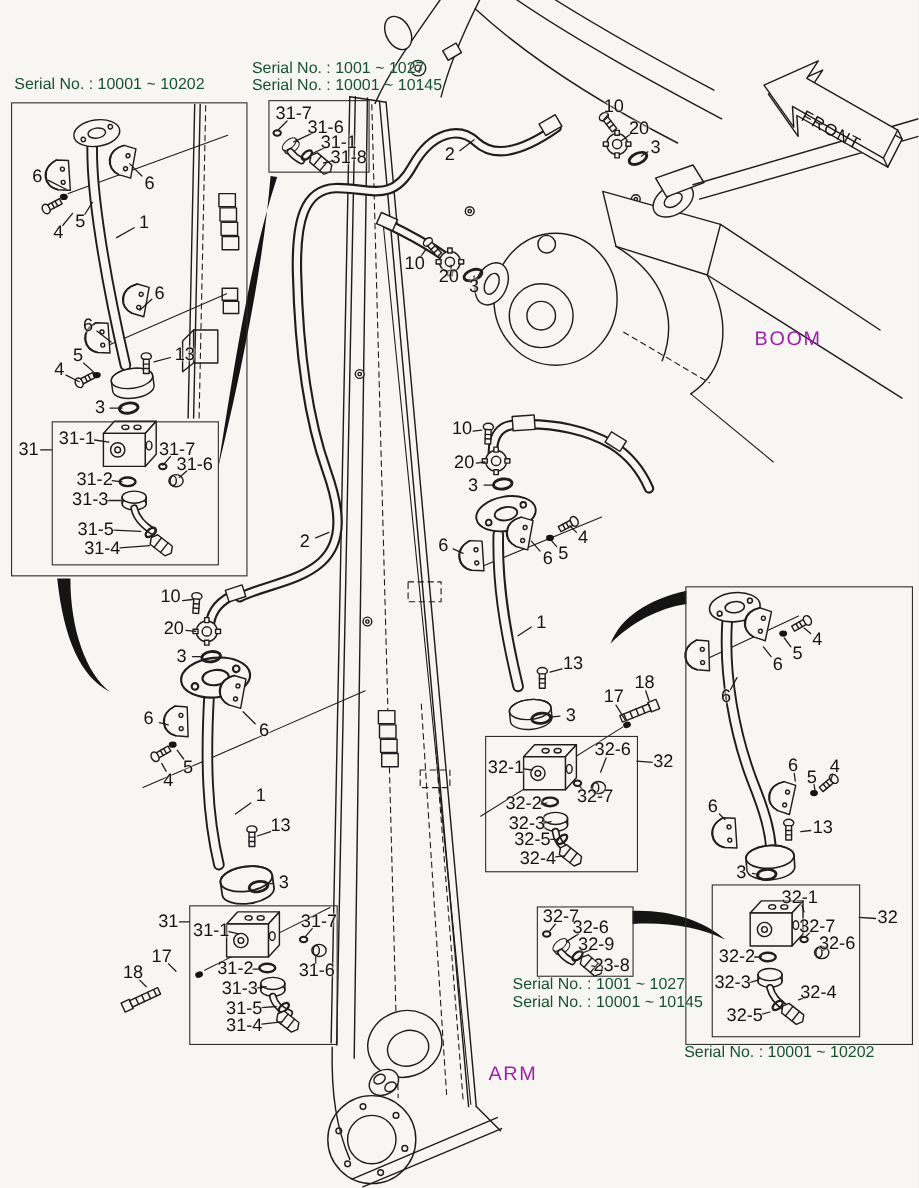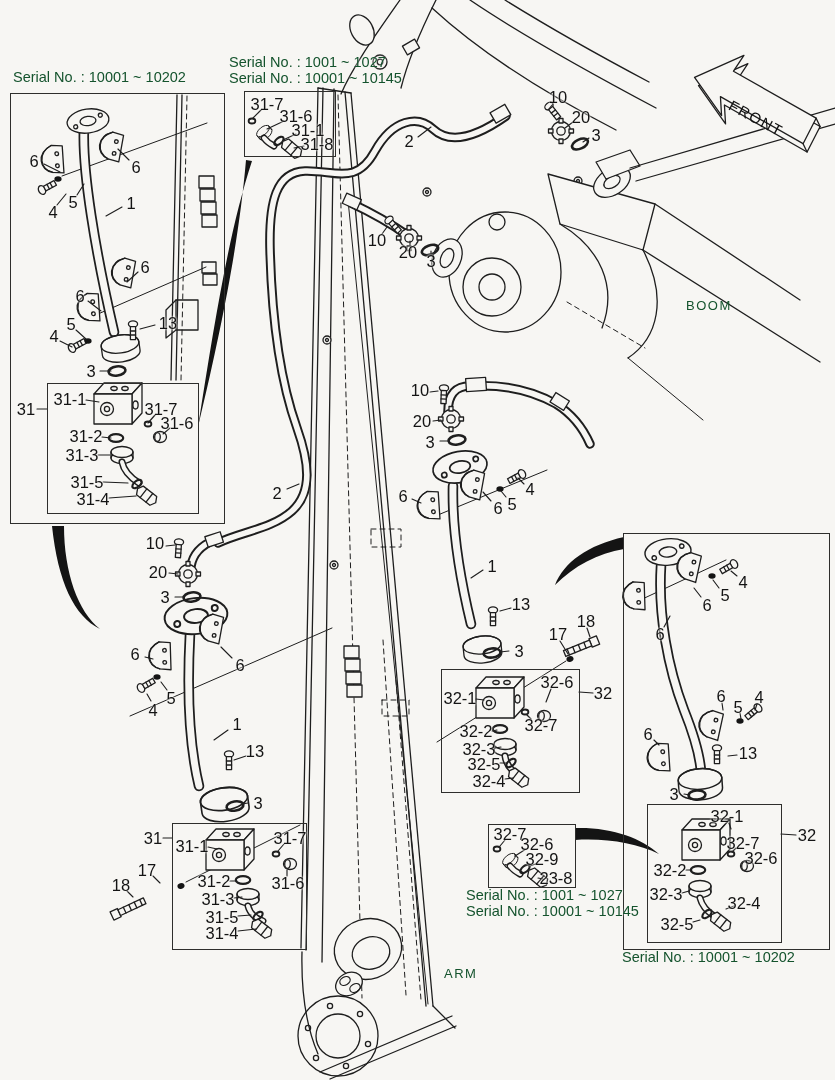--- a/index.html
+++ b/index.html
@@ -18,21 +18,21 @@
   #art .fitin{stroke:#f7f6f3;stroke-width:4;}
   #art .thin{stroke-width:1;}
   #art .dash{stroke-dasharray:5,4;}
   #leaders line{stroke-width:1.15;}
   .detail-box{position:absolute;border:1.6px solid #2e2e2c;z-index:2;}
   #overlay{position:absolute;inset:0;z-index:3;pointer-events:none;}
   .callout{position:absolute;transform:translate(-50%,-50%);font-size:16.5px;color:#141414;
            white-space:nowrap;text-shadow:0 0 3px #f7f6f3,0 0 2px #f7f6f3;}
   .serial{position:absolute;font-size:14.5px;color:#14532d;line-height:15.5px;white-space:nowrap;
           text-shadow:0 0 3px #f7f6f3;}
-  .word{position:absolute;font-size:13px;letter-spacing:1.5px;color:#14532d;z-index:3;}
+  .word{position:absolute;font-size:18px;letter-spacing:1.5px;color:#a21caf;z-index:3;}
 </style>
 </head>
 <body>
 
 <div id="stage" style="background: rgb(247, 246, 243);">
 
 <svg id="art" width="835" height="1080" viewBox="0 0 835 1080">
   <defs>
     <g id="clampU">
           <path class="w" d="M11,1 L22,3 L20,30 L9,28 C-4,24 -5,7 11,1 Z"></path>

